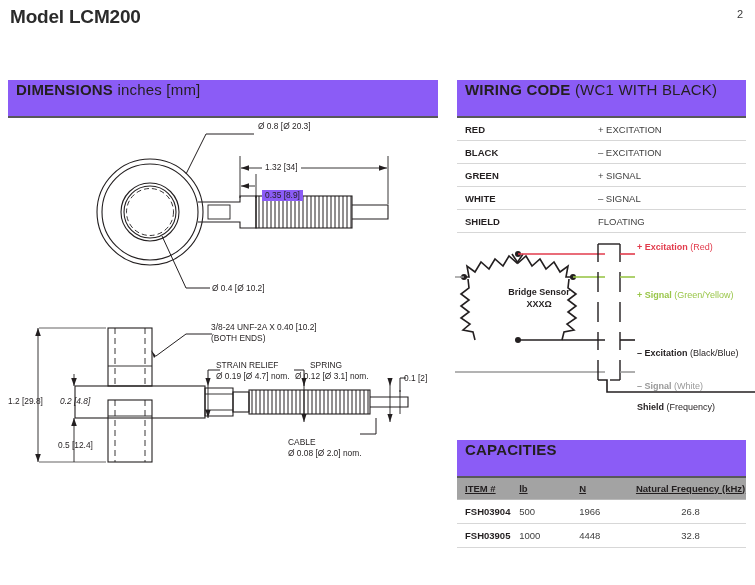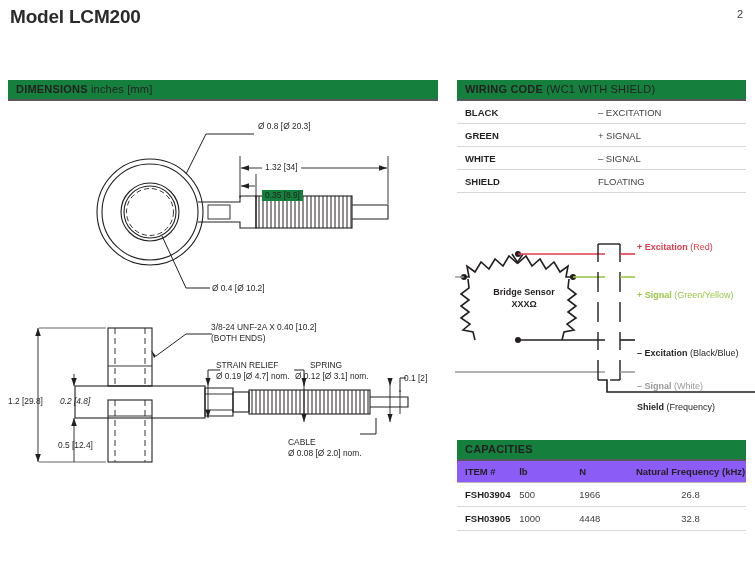--- a/index.html
+++ b/index.html
@@ -3,31 +3,31 @@
 <meta charset="utf-8">
 <style>
   html,body{margin:0;padding:0;background:#fff;}
   body{width:755px;height:585px;position:relative;overflow:hidden;
        font-family:"Liberation Sans","DejaVu Sans",sans-serif;color:#231f20;}
   .abs{position:absolute;}
   
   #page-title{left:10px;top:6px;font-size:19px;font-weight:bold;letter-spacing:-.2px;color:#2b2b2b;}
   #page-number{right:12px;top:8px;font-size:11px;color:#3a3a3a;}
   
-  .ybar{background:#15803d;height:19px;line-height:19px;padding:0 8px;
-        font-size:11px;letter-spacing:.2px;color:#231f20;box-sizing:border-box;}
+  .ybar{background:#8b5cf6;height:36px;line-height:19px;padding:0 8px;
+        font-size:15px;letter-spacing:.2px;color:#231f20;box-sizing:border-box;}
   .ybar b{font-weight:bold;}
   .ybar span{font-weight:normal;}
   .ybar-rule{height:1.6px;background:#58585a;}
   
   table{border-collapse:collapse;width:100%;font-size:9.5px;}
   .wtable td{padding:6px 0 5px 8px;border-bottom:1px solid #d7d7d7;color:#404040;}
   .wtable td.k{font-weight:bold;width:46%;color:#231f20;}
   .ctable th{font-size:9.5px;font-weight:bold;text-align:left;padding:5px 0 5px 8px;
-             border-bottom:1px solid #b9b9b9;color:#231f20;background:#8b5cf6;}
+             border-bottom:1px solid #b9b9b9;color:#231f20;background:#a3a3a3;text-decoration:underline;}
   .ctable td{padding:6px 0 6px 8px;border-bottom:1px solid #d7d7d7;color:#404040;}
   .ctable td.item{font-weight:bold;color:#231f20;}
   .ctable .c-lb{width:52px;}
   .ctable .c-n{width:56px;}
   .ctable .c-nf{text-align:center;padding-left:0;}
   .ctable th.c-nf{text-align:center;}
   
   .dtxt{font-size:8.4px;color:#231f20;white-space:nowrap;line-height:11px;}
   
   .wl{font-size:9px;white-space:nowrap;}
@@ -115,21 +115,21 @@
     <g fill="#231f20">
       <polygon points="153,56 161,53.2 161,58.8"></polygon>
       <polygon points="299,56 291,53.2 291,58.8"></polygon>
       <polygon points="153,74 161,71.2 161,76.8"></polygon>
     </g>
   </svg>
 </div>
 <div class="abs dtxt" style="left:258px;top:121px;">Ø 0.8 [Ø 20.3]</div>
 <div class="abs dtxt" style="left:212px;top:283px;">Ø 0.4 [Ø 10.2]</div>
 <div class="abs dtxt" style="left:262px;top:162px;background:#fff;padding:0 3px;">1.32 [34]</div>
-<div class="abs dtxt" style="left:262px;top:190px;background:#15803d;padding:0 3px;">0.35 [8.9]</div>
+<div class="abs dtxt" style="left:262px;top:190px;background:#8b5cf6;padding:0 3px;">0.35 [8.9]</div>
 
 <div class="abs" style="left:8px;top:318px;width:430px;height:150px;">
   <svg width="430" height="150" viewBox="0 0 430 150">
     <g fill="none" stroke="#231f20" stroke-width="1.1">
 
       <rect x="100" y="10" width="44" height="58"></rect>
       <line x1="100" y1="48" x2="144" y2="48" stroke-width="0.9"></line>
 
       <rect x="100" y="82" width="44" height="62"></rect>
       <line x1="100" y1="98" x2="144" y2="98" stroke-width="0.9"></line>
@@ -228,25 +228,29 @@
 <div class="abs dtxt" style="left:288px;top:437px;">CABLE</div>
 <div class="abs dtxt" style="left:288px;top:448px;">Ø 0.08 [Ø 2.0] nom.</div>
 <div class="abs dtxt" style="left:8px;top:396px;">1.2 [29.8]</div>
 <div class="abs dtxt" style="left:60px;top:396px;font-style:italic;">0.2 [4.8]</div>
 <div class="abs dtxt" style="left:58px;top:440px;">0.5 [12.4]</div>
 <div class="abs dtxt" style="left:404px;top:373px;">0.1 [2]</div>
 
 <div class="abs" style="left:457px;top:80px;width:289px;">
   <div class="ybar">
     <b>WIRING CODE</b>
-    <span>(WC1 WITH SHIELD)</span>
+    <span>(WC1 WITH BLACK)</span>
   </div>
   <div class="ybar-rule"></div>
   <table class="wtable">
     <tbody>
+      <tr>
+        <td class="k">RED</td>
+        <td>+ EXCITATION</td>
+      </tr>
       <tr>
         <td class="k">BLACK</td>
         <td>– EXCITATION</td>
       </tr>
       <tr>
         <td class="k">GREEN</td>
         <td>+ SIGNAL</td>
       </tr>
       <tr>
         <td class="k">WHITE</td>
@@ -293,21 +297,21 @@
     </g>
 
     <g stroke-width="1.6" fill="none">
       <line x1="165" y1="22" x2="180" y2="22" stroke="#e23b4c"></line>
       <line x1="165" y1="45" x2="180" y2="45" stroke="#9ac64a"></line>
       <line x1="165" y1="108" x2="180" y2="108" stroke="#231f20"></line>
       <line x1="165" y1="140" x2="180" y2="140" stroke="#9a9a9a"></line>
     </g>
   </svg>
 </div>
-<div class="abs" id="bridge-label" style="left:468px;top:286px;width:112px;">
+<div class="abs" id="bridge-label" style="left:483px;top:286px;width:112px;">
   <div>Bridge Sensor</div>
   <div>XXXΩ</div>
 </div>
 
 <div class="abs wl" style="left:637px;top:242px;">
   <b class="c-red">+ Excitation</b>
   <span class="paren c-red">(Red)</span>
 </div>
 <div class="abs wl" style="left:637px;top:290px;">
   <b class="c-green">+ Signal</b>

